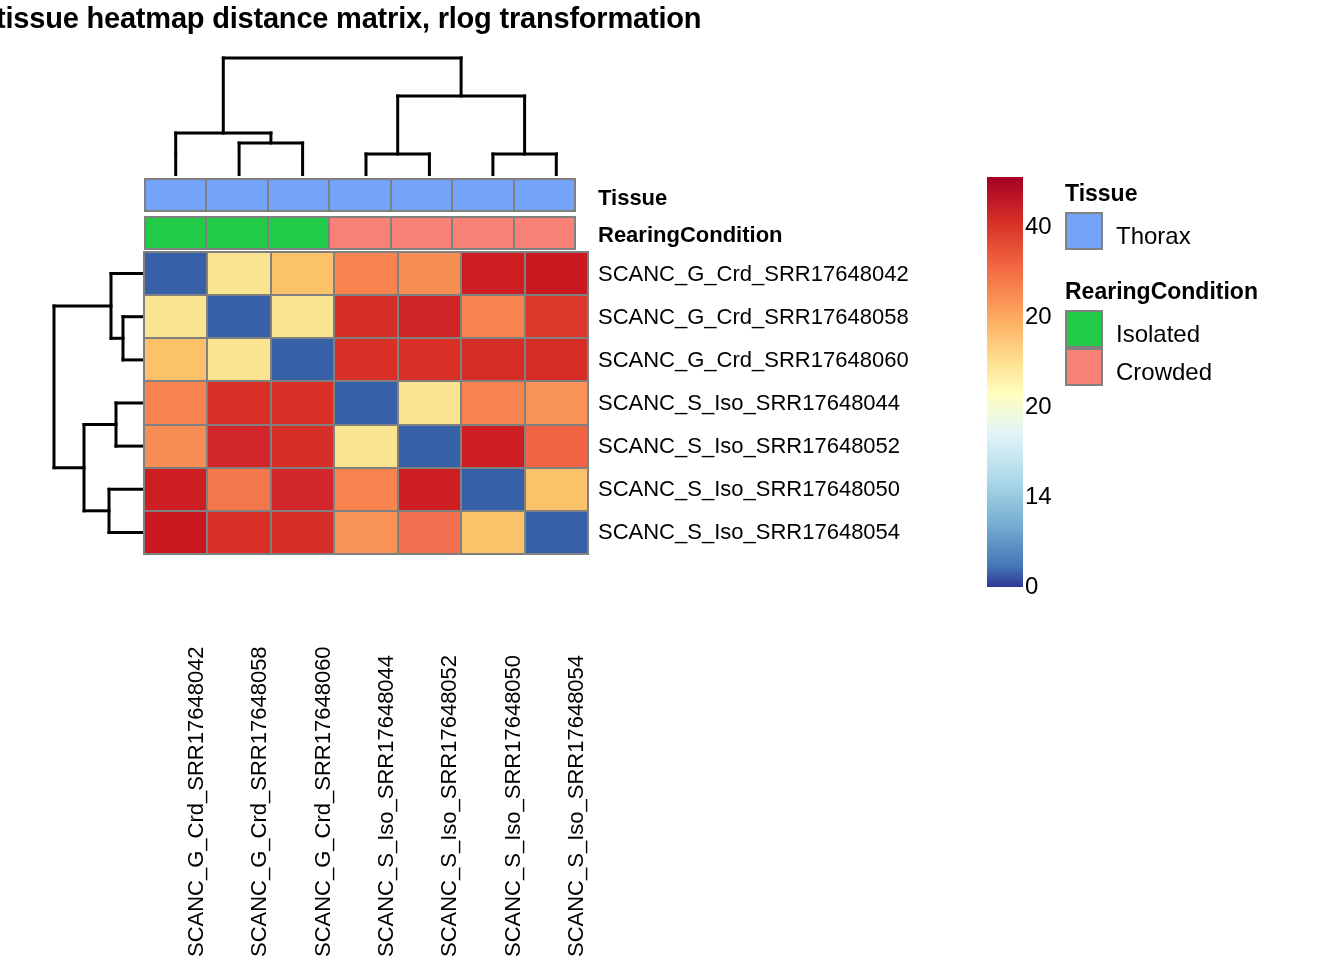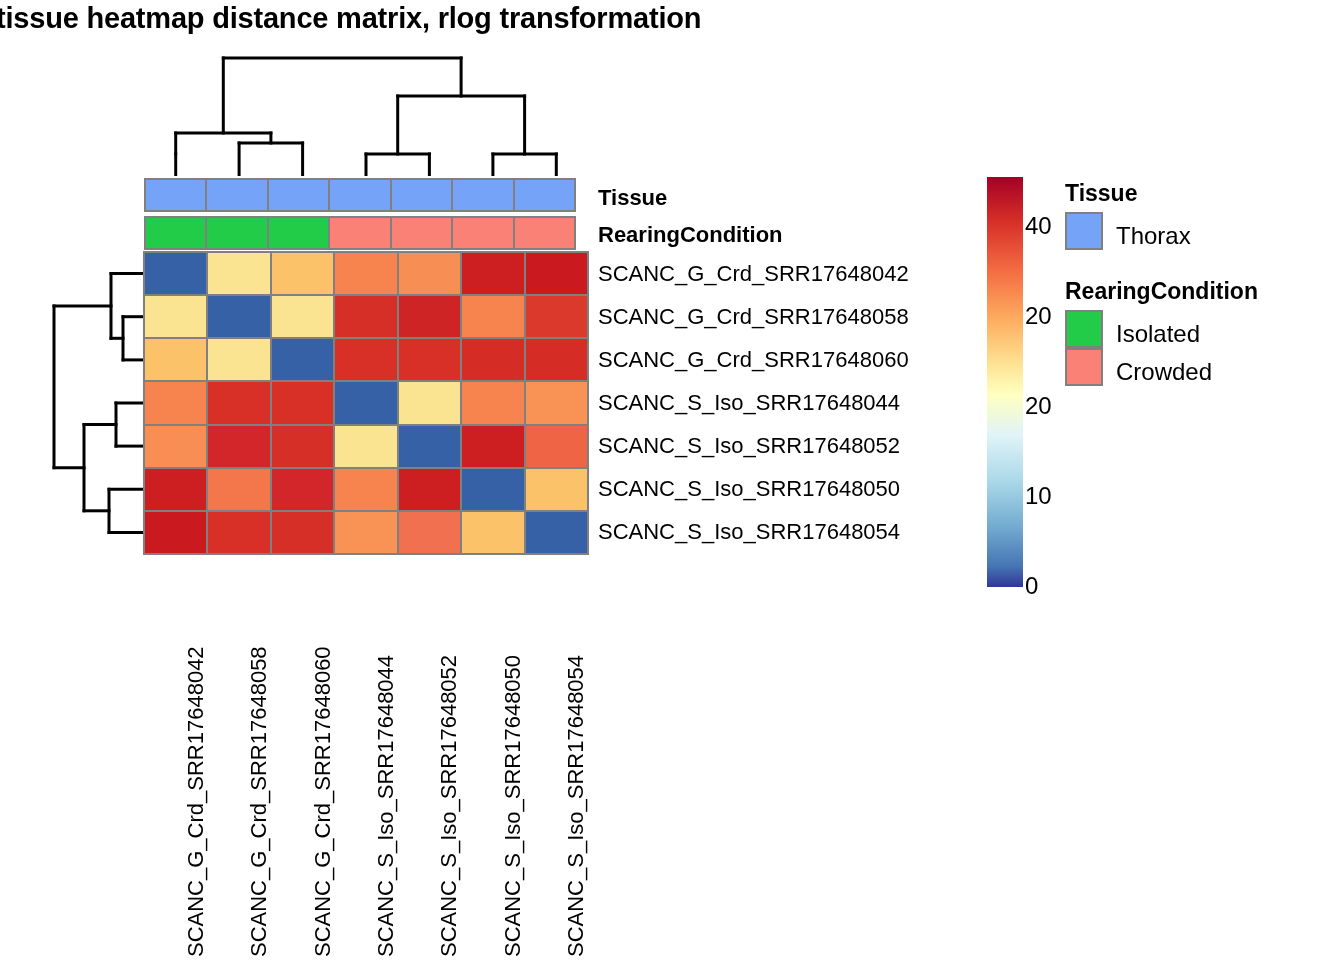--- a/index.html
+++ b/index.html
@@ -296,21 +296,21 @@
                 #ffffbf 53%,
                 #e0f3f8 63%,
                 #abd9e9 74%,
                 #74add1 85%,
                 #4575b4 95%,
                 #313695 100%);"></div>
   <div>
       <div class="cb-tick" style="left: 1025px; top: 212px;">40</div>
       <div class="cb-tick" style="left: 1025px; top: 302px;">20</div>
       <div class="cb-tick" style="left: 1025px; top: 392px;">20</div>
-      <div class="cb-tick" style="left: 1025px; top: 482px;">10</div>
+      <div class="cb-tick" style="left: 1025px; top: 482px;">14</div>
       <div class="cb-tick" style="left: 1025px; top: 572px;">0</div>
     </div>
 
   <div class="legend-title" style="left:1065px; top:180px;">Tissue</div>
   <div class="legend-item" style="left:1065px; top:212px;">
     <div class="legend-swatch" style="background:#74a3f7;"></div>
     <div class="legend-text">Thorax</div>
   </div>
 
   <div class="legend-title" style="left:1065px; top:278px;">RearingCondition</div>

